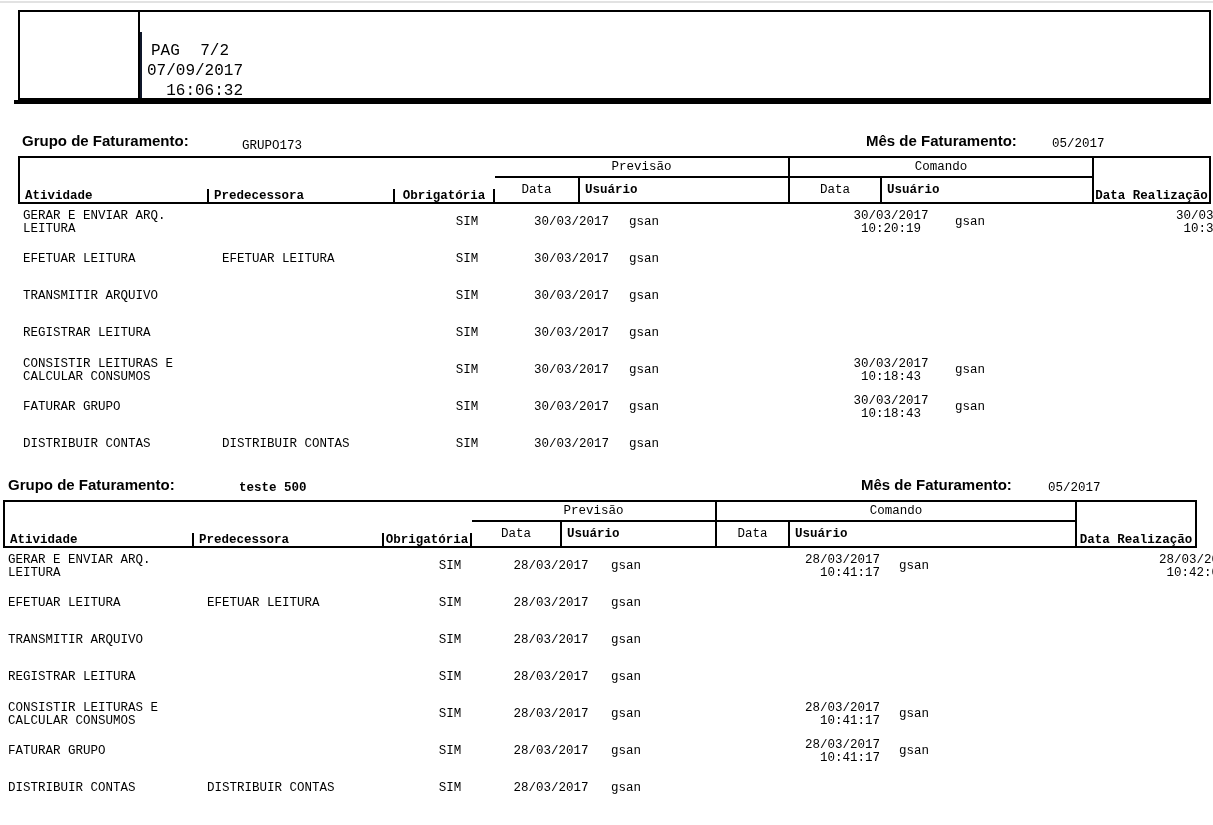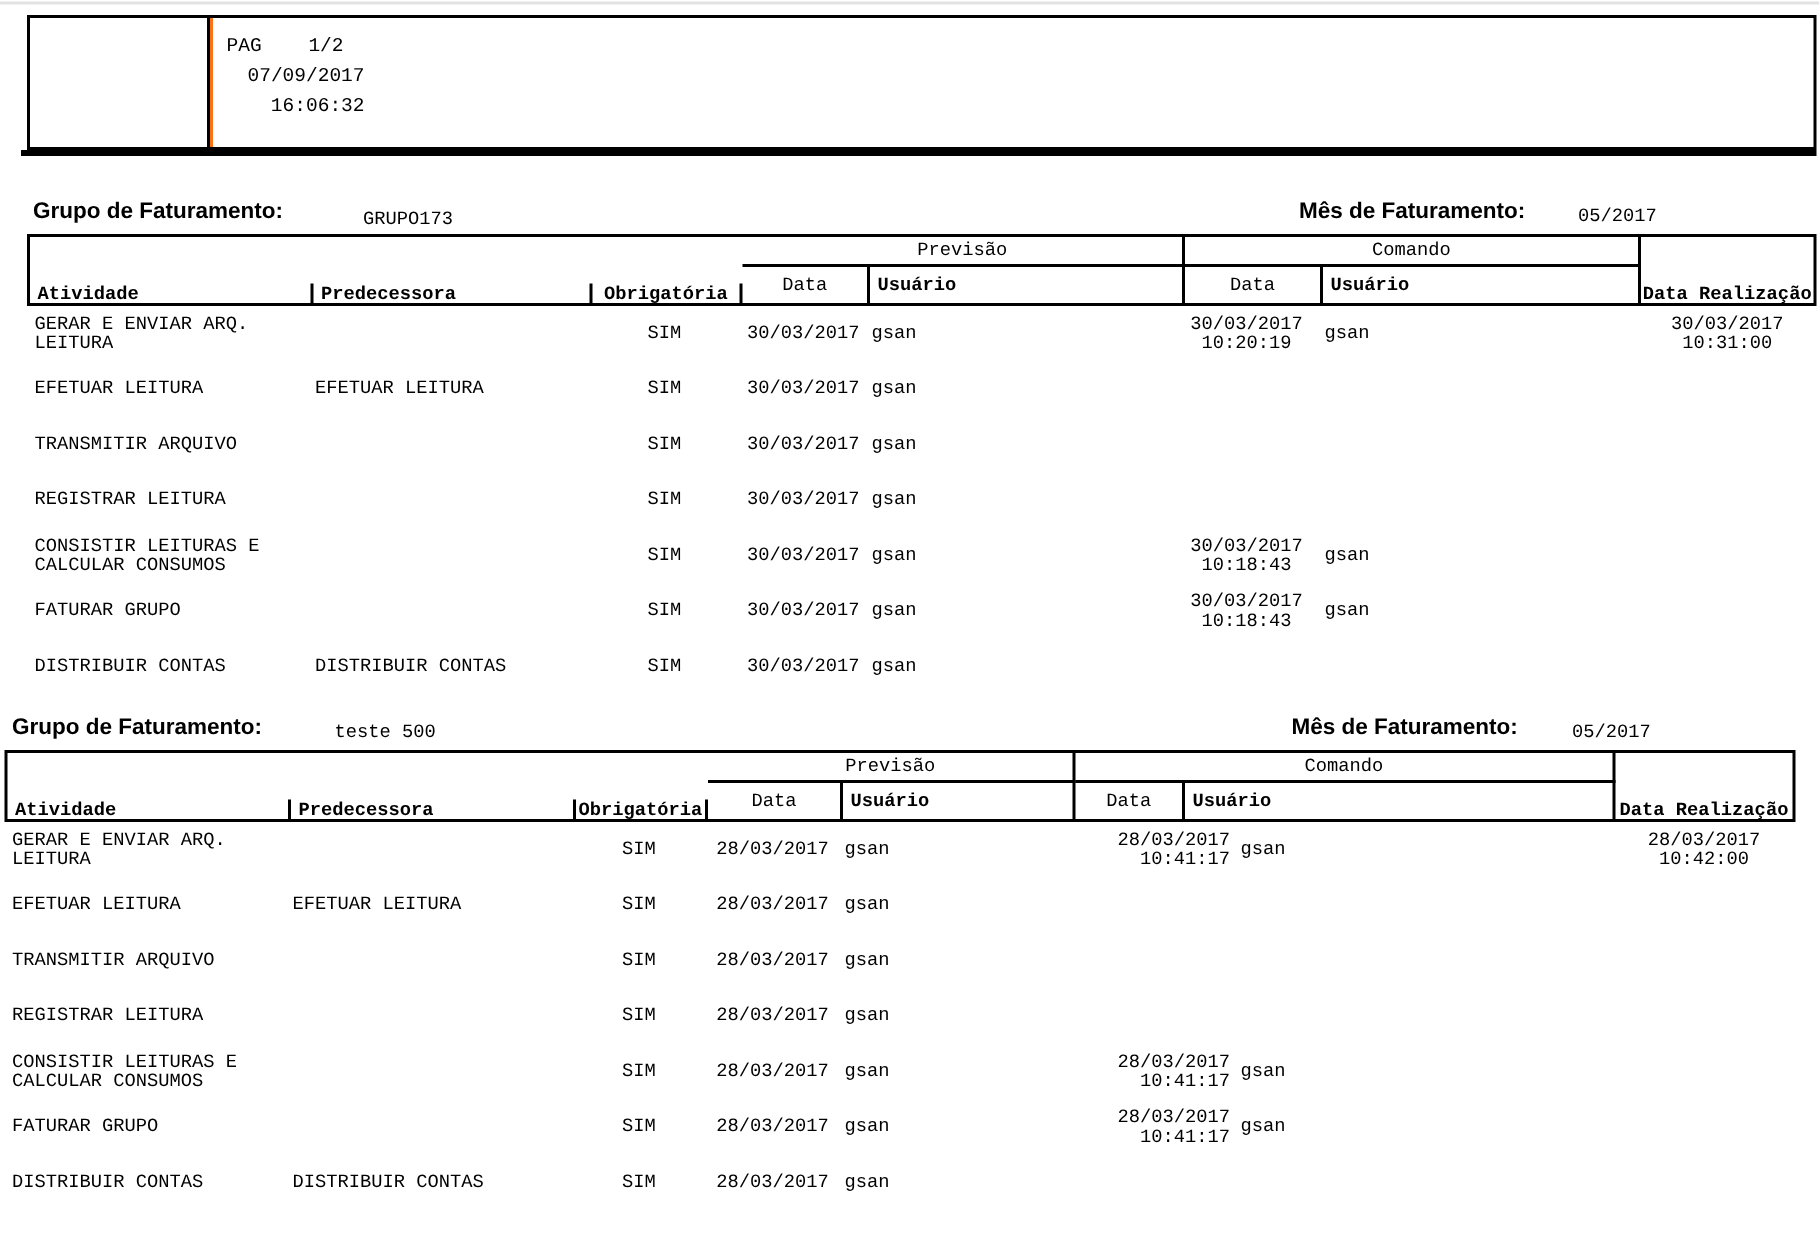--- a/index.html
+++ b/index.html
@@ -5,21 +5,21 @@
   html,body{margin:0;padding:0;background:#fff;}
   .page{position:relative;width:1213px;height:825px;background:#ffffff;color:#000;
         font-family:"Liberation Mono","DejaVu Sans Mono",monospace;overflow:hidden;}
   .topstrip{position:absolute;left:0;top:1px;width:1213px;height:2px;background:#e2e2e2;}
 
   
   .hband{position:absolute;left:18px;top:10px;width:1189px;height:86px;border:2px solid #000;display:flex;}
   .hbox-logo{width:118px;border-right:2px solid #000;}
   .hbox-title{flex:1;display:flex;align-items:center;justify-content:center;
               font-weight:bold;font-size:15px;letter-spacing:.4px;}
-  .hbox-meta{width:137px;border-left:2px solid #f97316;padding-top:9px;font-size:13px;line-height:20px;}
+  .hbox-meta{width:137px;border-left:2px solid #0f172a;padding-top:9px;font-size:16px;line-height:20px;margin-top:20px;}
   .meta-line1{display:flex;justify-content:space-between;padding:0 50px 0 9px;}
   .meta-line{text-align:right;padding-right:36px;}
   .thickline{position:absolute;left:14px;top:100px;width:1197px;height:4px;background:#000;}
 
   
   .lbl{position:absolute;font-family:"Liberation Sans","DejaVu Sans",sans-serif;
        font-weight:bold;font-size:15px;white-space:nowrap;}
   .val{position:absolute;font-size:12.5px;white-space:nowrap;}
 
   
@@ -32,21 +32,21 @@
   .span2{grid-row:1/3;margin-top:31px;}
   .grp{grid-row:1;border-bottom:2px solid #000;font-family:Liberation Mono, monospace;}
   .r2{grid-row:2;}
   .brd{border-right:2px solid #000;}
   .pl{padding-left:5px;}
 
   
   .rows{position:absolute;}
   .rows1{left:18px;top:204px;width:1193px;}
   .rows2{left:3px;top:548px;width:1194px;}
-  .row{display:grid;height:37px;align-items:center;}
+  .row{display:grid;height:37px;align-items:center;gap:12px;}
   .rows1 .row{grid-template-columns:189px 186px 100px 85px 210px 92px 212px auto;}
   .rows2 .row{grid-template-columns:189px 190px 88px 90px 155px 109px 251px auto;}
   .cell{font-size:12.5px;line-height:13px;white-space:pre-line;display:flex;align-items:center;}
   .c-ativ{padding-left:5px;}
   .c-pred{padding-left:3px;}
   .c-obrig{justify-content:center;text-align:center;}
   .c-pdata{justify-content:center;text-align:center;}
   .c-pusu{padding-left:3px;}
   .rows1 .c-cdata{justify-content:center;text-align:center;padding-right:6px;}
   .rows2 .c-cdata{justify-content:flex-end;text-align:right;padding-right:4px;}
@@ -57,21 +57,21 @@
 <body>
 
 <div class="page">
   <div class="topstrip"></div>
 
   <div class="hband">
     <div class="hbox-logo"></div>
     <div class="hbox-meta">
       <div class="meta-line1">
         <span>PAG</span>
-        <span>1/2</span>
+        <span>7/2</span>
       </div>
       <div class="meta-line">07/09/2017</div>
       <div class="meta-line">16:06:32</div>
     </div>
   </div>
   <div class="thickline"></div>
 
   <div class="lbl" style="left:22px;top:132px;">Grupo de Faturamento:</div>
   <div class="val" style="left:242px;top:139px;">GRUPO173</div>
   <div class="lbl" style="left:866px;top:132px;">Mês de Faturamento:</div>
@@ -163,21 +163,21 @@
         <div class="cell c-obrig">SIM</div>
         <div class="cell c-pdata">30/03/2017</div>
         <div class="cell c-pusu">gsan</div>
         <div class="cell c-cdata"></div>
         <div class="cell c-cusu"></div>
         <div class="cell c-real"></div>
       </div>
     </div>
 
   <div class="lbl" style="left:8px;top:476px;">Grupo de Faturamento:</div>
-  <div class="val" style="left:223px;top:481px;">teste 500</div>
+  <div class="val" style="left:239px;top:481px;font-weight:bold;">teste 500</div>
   <div class="lbl" style="left:861px;top:476px;">Mês de Faturamento:</div>
   <div class="val" style="left:1048px;top:481px;">05/2017</div>
 
   <div class="thead t2h">
     <div class="hc b pl brd span2" style="grid-column:1;">Atividade</div>
     <div class="hc b pl brd span2" style="grid-column:2;">Predecessora</div>
     <div class="hc b ctr brd span2" style="grid-column:3;">Obrigatória</div>
     <div class="hc ctr grp brd" style="grid-column:4/6;">Previsão</div>
     <div class="hc ctr grp brd" style="grid-column:6/8;">Comando</div>
     <div class="hc b ctr span2" style="grid-column:8;">Data Realização</div>

